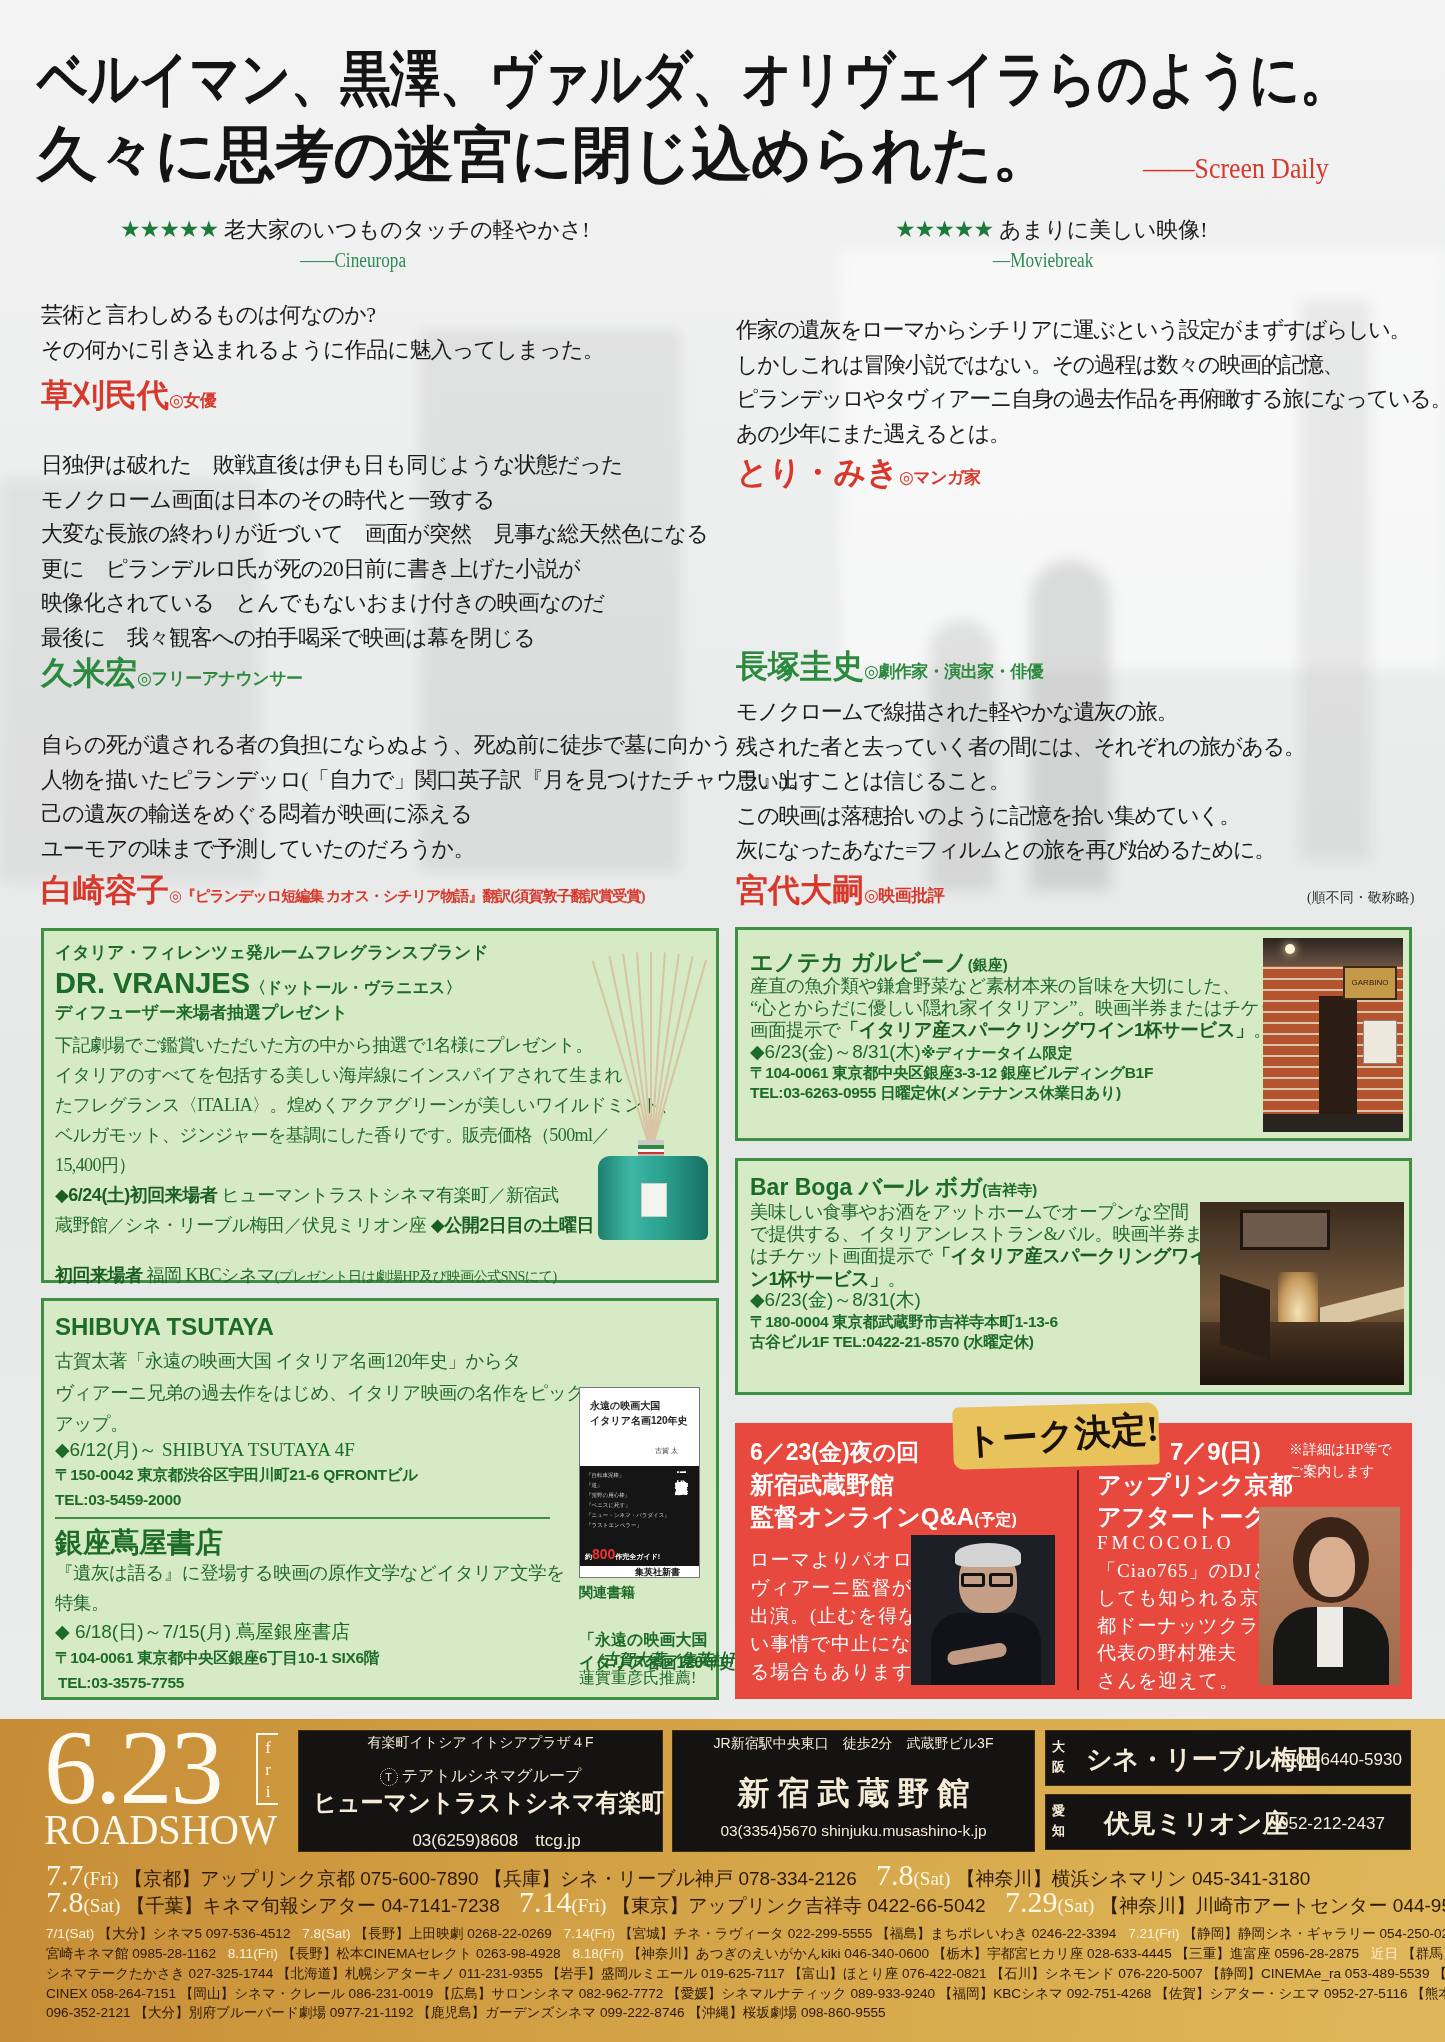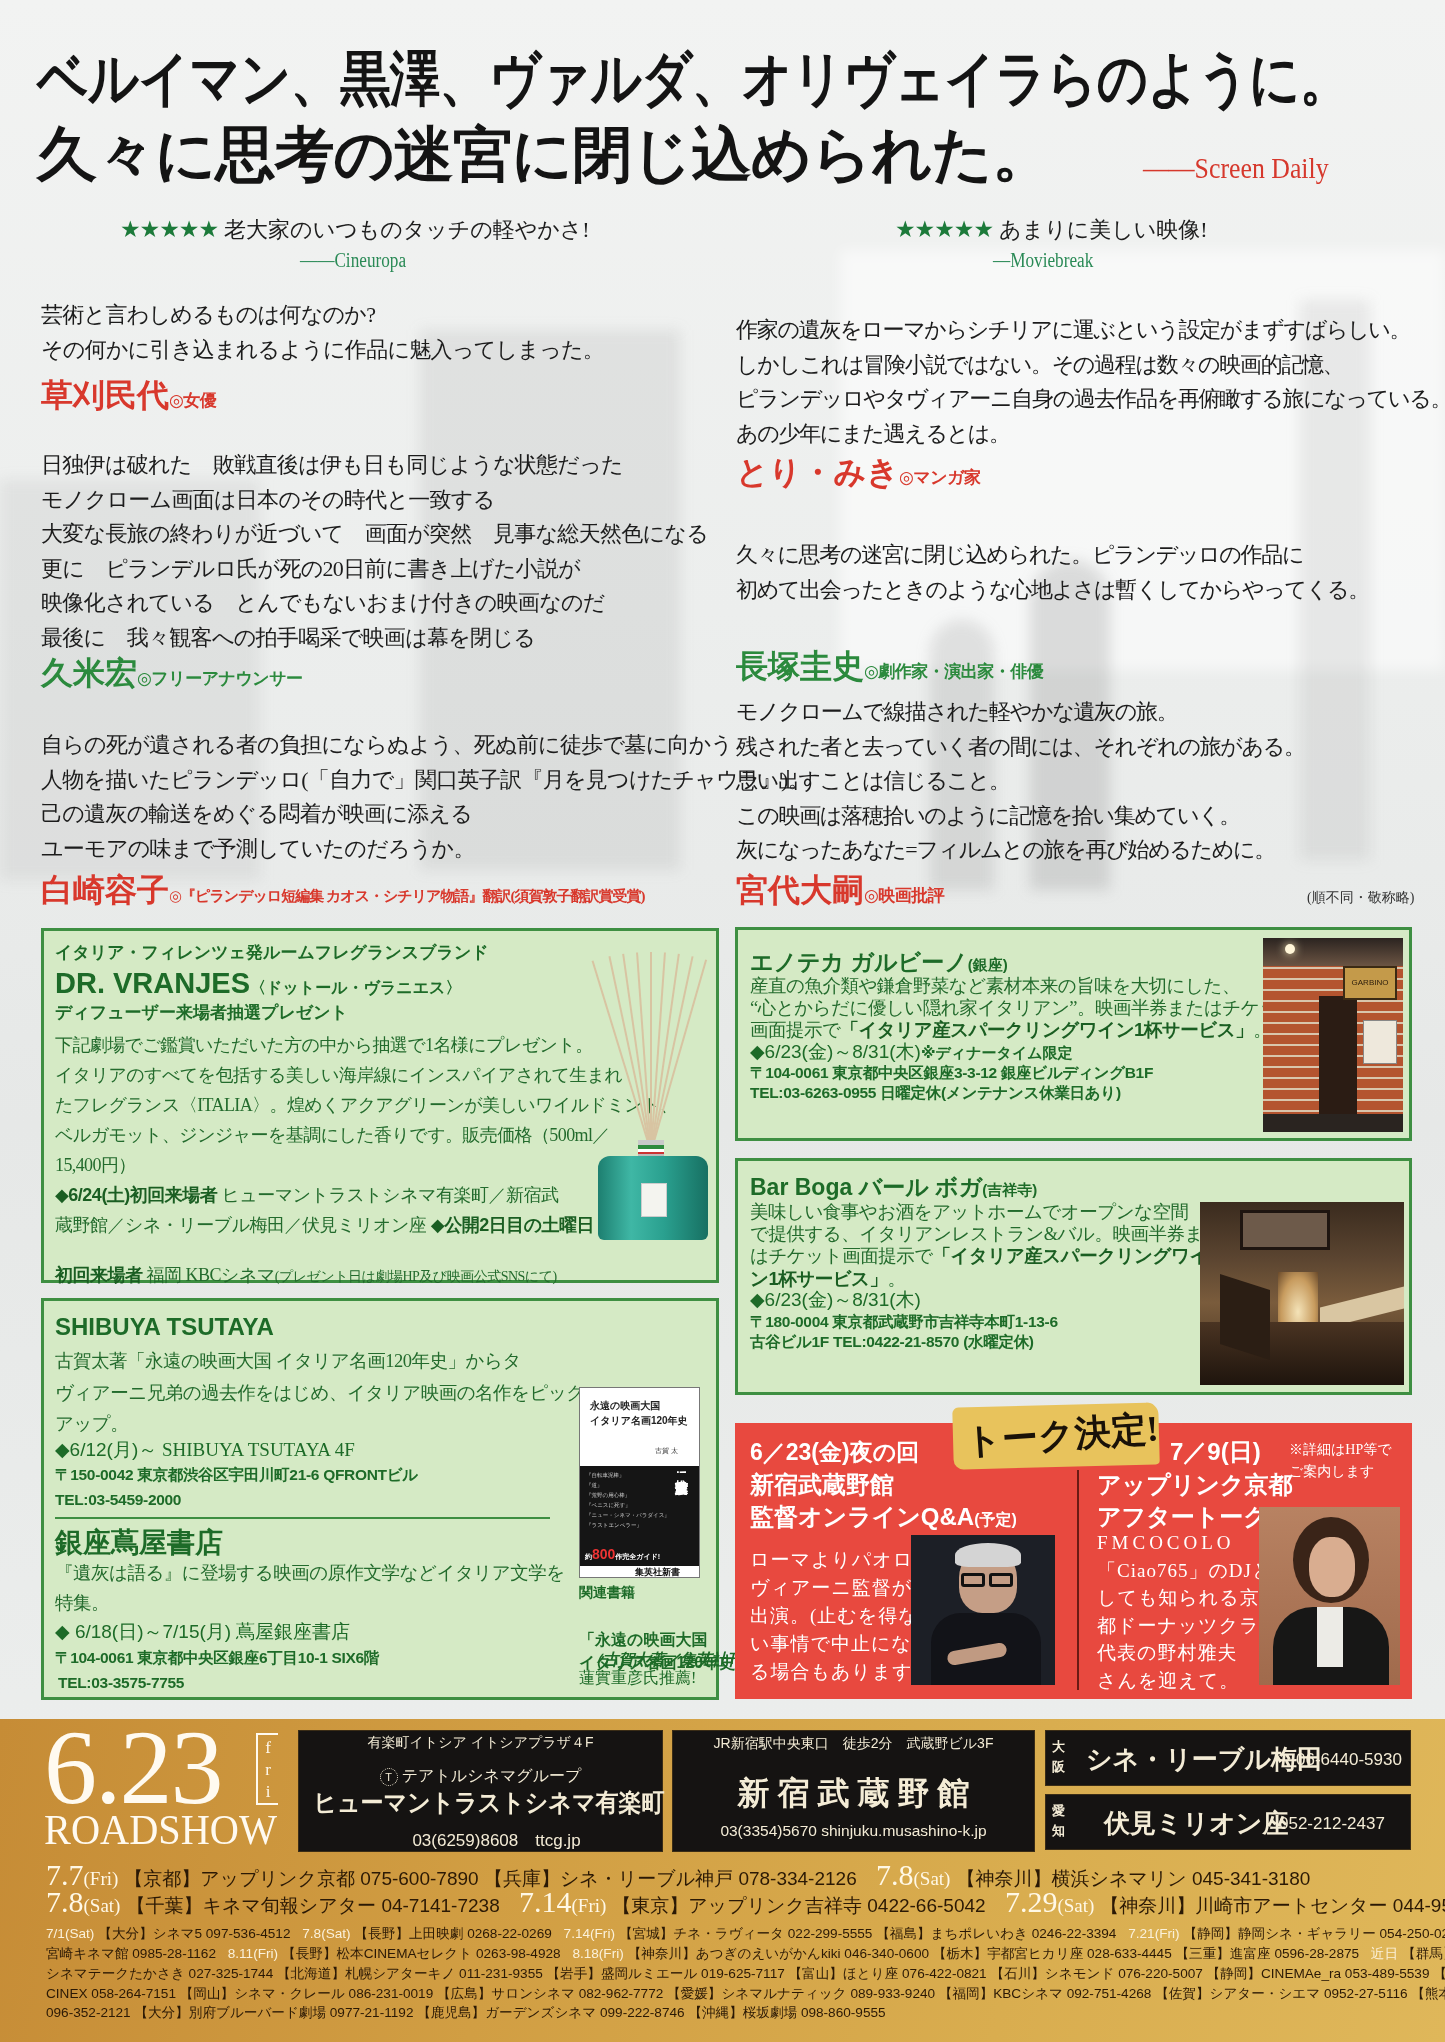--- a/index.html
+++ b/index.html
@@ -134,24 +134,20 @@
   <div class="a cm r" style="left:736px;top:313px;">
     <div>作家の遺灰をローマからシチリアに運ぶという設定がまずすばらしい。</div>
     <div>しかしこれは冒険小説ではない。その過程は数々の映画的記憶、</div>
     <div>ピランデッロやタヴィアーニ自身の過去作品を再俯瞰する旅になっている。</div>
     <div>あの少年にまた遇えるとは。</div>
   </div>
   <div class="a nm red" style="left:736px;top:452px;">
     <span>とり・みき</span><span class="role">◎マンガ家</span>
   </div>
 
-  <div class="a cm r" style="left:736px;top:538px;">
-    <div>久々に思考の迷宮に閉じ込められた。ピランデッロの作品に</div>
-    <div>初めて出会ったときのような心地よさは暫くしてからやってくる。</div>
-  </div>
   <div class="a nm green" style="left:736px;top:646px;">
     <span>長塚圭史</span><span class="role">◎劇作家・演出家・俳優</span>
   </div>
 
   <div class="a cm r" style="left:736px;top:695px;">
     <div>モノクロームで線描された軽やかな遺灰の旅。</div>
     <div>残された者と去っていく者の間には、それぞれの旅がある。</div>
     <div>思い出すことは信じること。</div>
     <div>この映画は落穂拾いのように記憶を拾い集めていく。</div>
     <div>灰になったあなた=フィルムとの旅を再び始めるために。</div>

